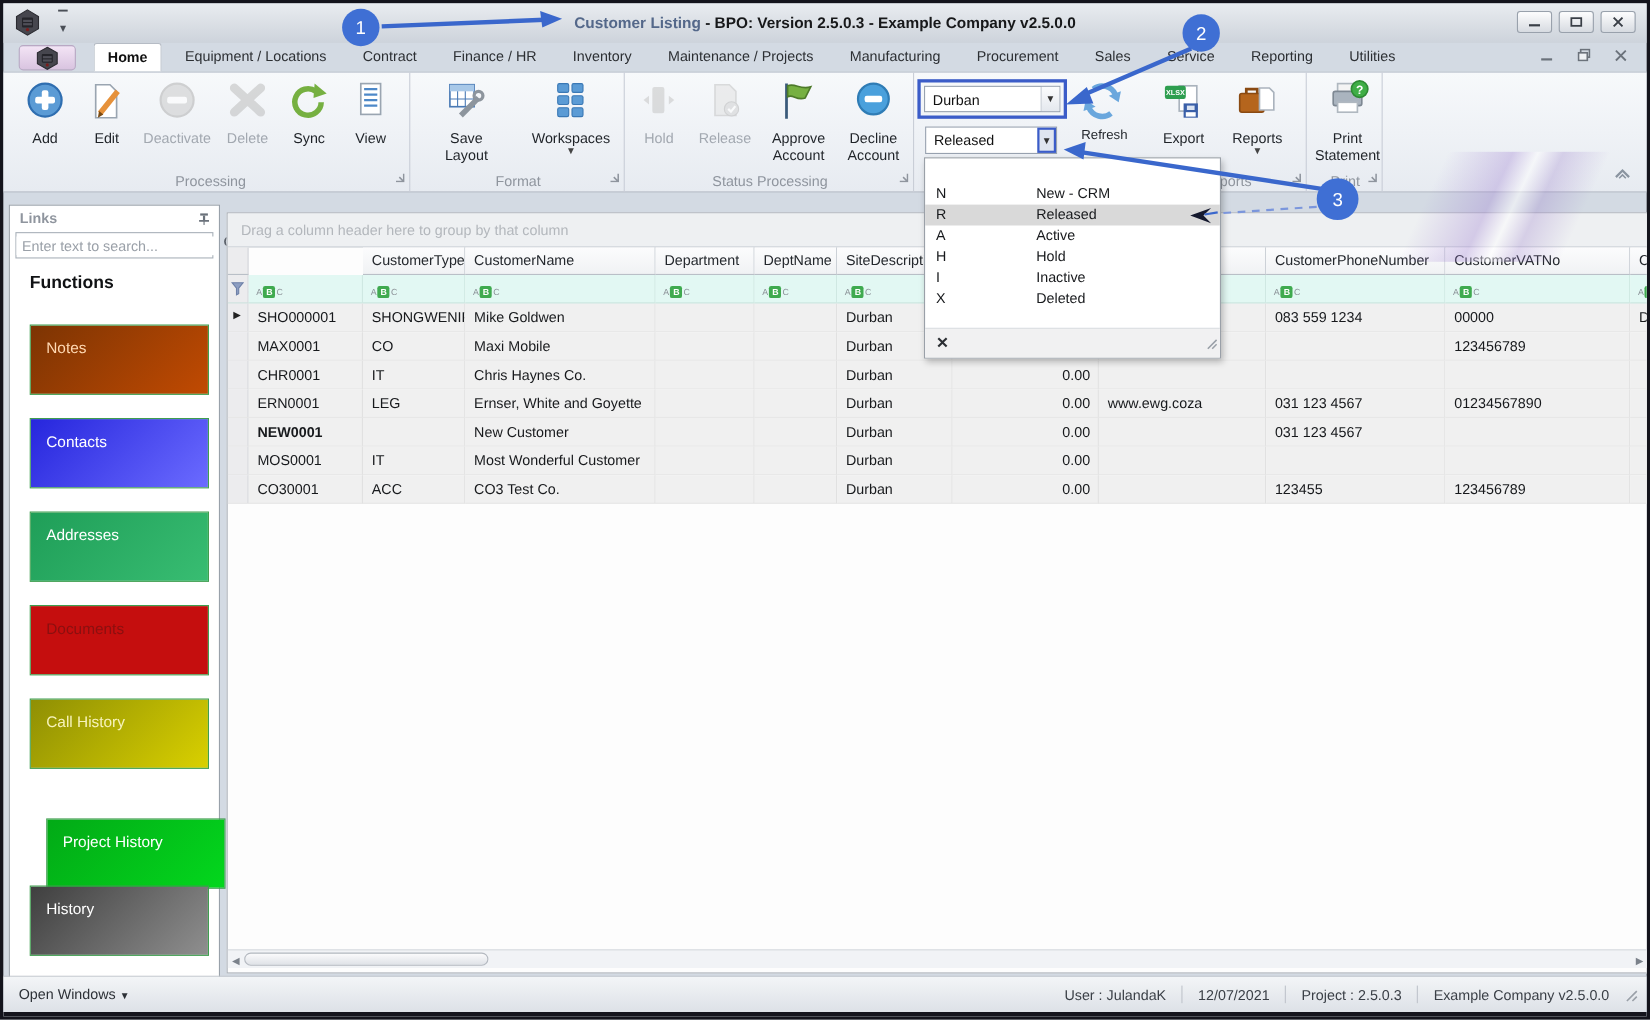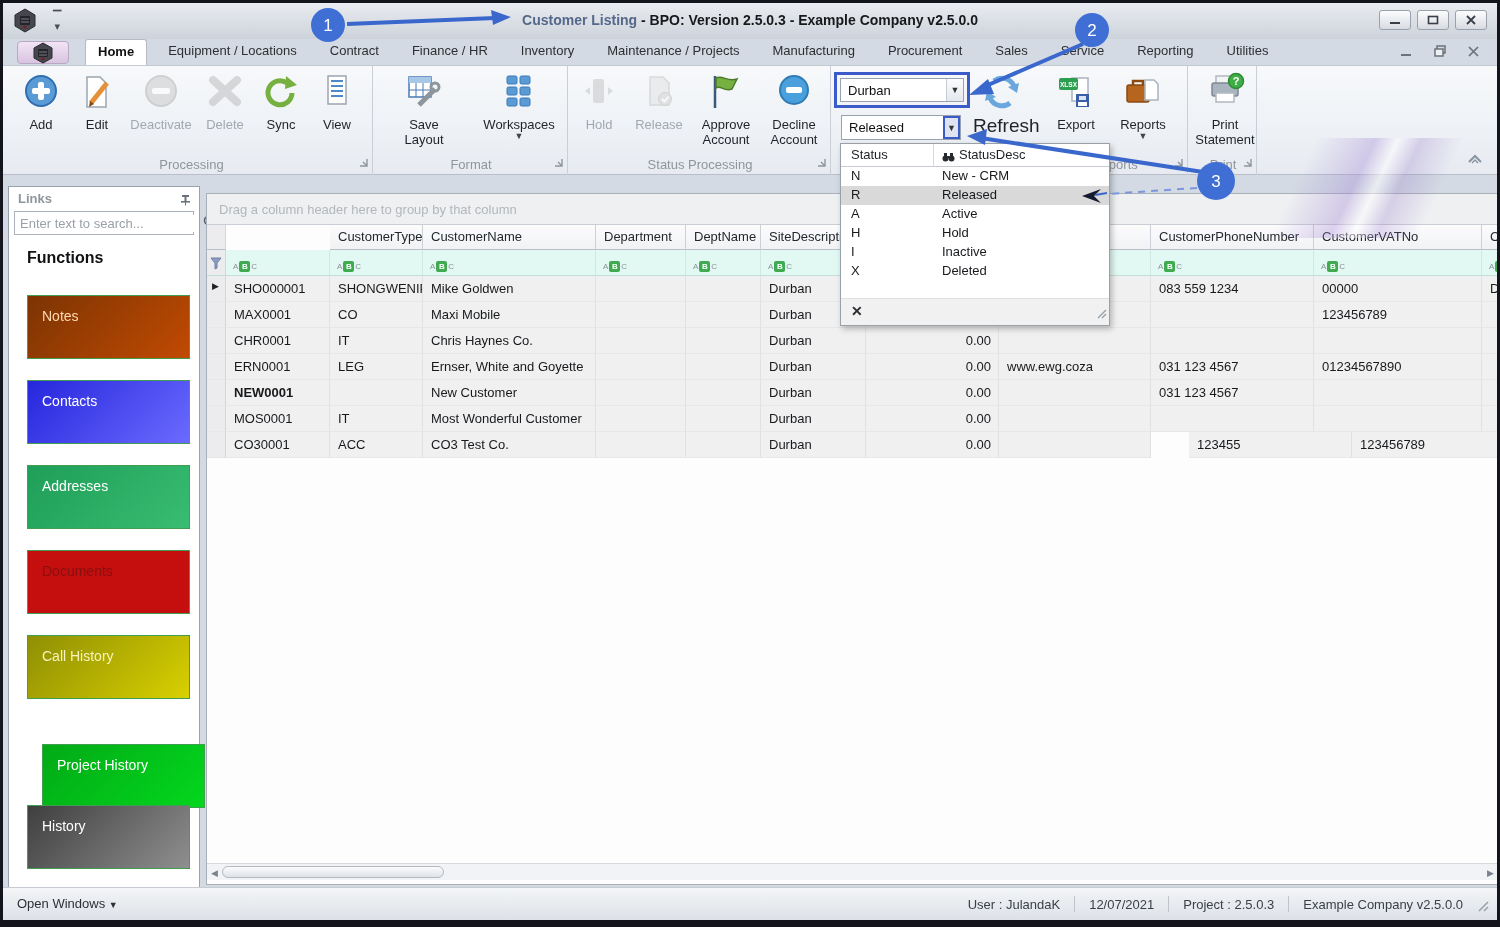--- a/index.html
+++ b/index.html
@@ -41,21 +41,21 @@
     font-size:13px;color:#8f959e;}
   .launcher{position:absolute;right:4px;bottom:4px;}
   .ribbon-chevron{position:absolute;right:14px;bottom:6px;}
   
   .hl-box{position:absolute;border:3px solid #3b5cc8;}
   .combo{position:absolute;background:#fff;border:1px solid #98a2b0;display:flex;align-items:center;}
   .combo .ctext{flex:1;font-size:13px;color:#111;padding-left:7px;}
   .combo .carr{width:17px;height:100%;display:flex;align-items:center;justify-content:center;
     font-size:9px;color:#333;background:linear-gradient(#fbfcfd,#e4e8ee);border-left:1px solid #c6ccd4;}
   .carr.hl{border:2px solid #3b5cc8;background:#dfe5f0;}
-  .refresh-lbl{position:absolute;font-size:19px;color:#1f2328;}
+  .refresh-lbl{position:absolute;font-size:12px;color:#1f2328;}
   .swoosh{position:absolute;left:1215px;top:135px;width:282px;height:100px;z-index:5;pointer-events:none;
     background:linear-gradient(115deg,transparent 30%,rgba(160,130,210,.35) 48%,rgba(255,255,255,.5) 55%,rgba(150,120,200,.28) 62%,transparent 75%);}
   
   .sidebar{position:absolute;left:5px;top:183px;width:192px;height:704px;background:#fff;
     border:1px solid #99a1aa;}
   .sb-title{position:absolute;left:9px;top:4px;font-size:13px;font-weight:bold;color:#8f959e;}
   .sb-pin{position:absolute;right:8px;top:5px;}
   .sb-search{position:absolute;left:5px;top:24px;width:180px;height:24px;border:1px solid #a9b1ba;
     background:#fff;display:flex;align-items:center;}
   .sb-search input{flex:1;border:none;outline:none;font-size:13px;color:#333;padding-left:5px;
@@ -587,48 +587,33 @@
         <div class="grow datarow" style="top: 238px;">
           <div class="gcell dcell indc" style="width: 19px; padding: 5px 0px 0px 5px; font-size: 9px; color: rgb(34, 34, 34);"></div>
           <div class="gcell dcell" style="width: 104px;">CO30001</div>
           <div class="gcell dcell" style="width: 93px;">ACC</div>
           <div class="gcell dcell" style="width: 173px;">CO3 Test Co.</div>
           <div class="gcell dcell" style="width: 90px;"></div>
           <div class="gcell dcell" style="width: 75px;"></div>
           <div class="gcell dcell" style="width: 105px;">Durban</div>
           <div class="gcell dcell num" style="width: 133px;">0.00</div>
           <div class="gcell dcell" style="width: 152px;"></div>
-          <div class="gcell dcell" style="width: 163px; margin-left: 38px;">123455</div>
+          <div class="gcell dcell" style="width: 163px;">123455</div>
           <div class="gcell dcell" style="width: 168px;">123456789</div>
           <div class="gcell dcell" style="width: 60px;"></div>
         </div>
       </div>
     <div class="hscroll">
       <span class="harrow" style="left:4px;">◀</span>
       <div class="hthumb"></div>
       <span class="harrow" style="right:4px;">▶</span>
     </div>
   </div>
 
   <div class="sd-overlay">
-    <div class="sd-head">
-      <div class="sd-col1">Status</div>
-      <div class="sd-col2">
-        <span style="padding-top:3px;">
-          <svg width="13" height="10">
-              <circle cx="3.5" cy="6.5" r="3" fill="#26292e"></circle>
-              <circle cx="9.5" cy="6.5" r="3" fill="#26292e"></circle>
-              <rect x="2" y="1" width="3" height="4" fill="#26292e"></rect>
-              <rect x="8" y="1" width="3" height="4" fill="#26292e"></rect>
-              <rect x="5.5" y="4" width="2" height="2" fill="#26292e"></rect>
-            </svg>
-        </span>
-        <span>StatusDesc</span>
-      </div>
-    </div>
     <div id="sd-rows">
         <div class="sd-row" style="top: 23px;">
           <span class="sd-r1">N</span>
           <span class="sd-r2">New - CRM</span>
         </div>
         <div class="sd-row sel" style="top: 42px;">
           <span class="sd-r1">R</span>
           <span class="sd-r2">Released</span>
         </div>
         <div class="sd-row" style="top: 61px;">

